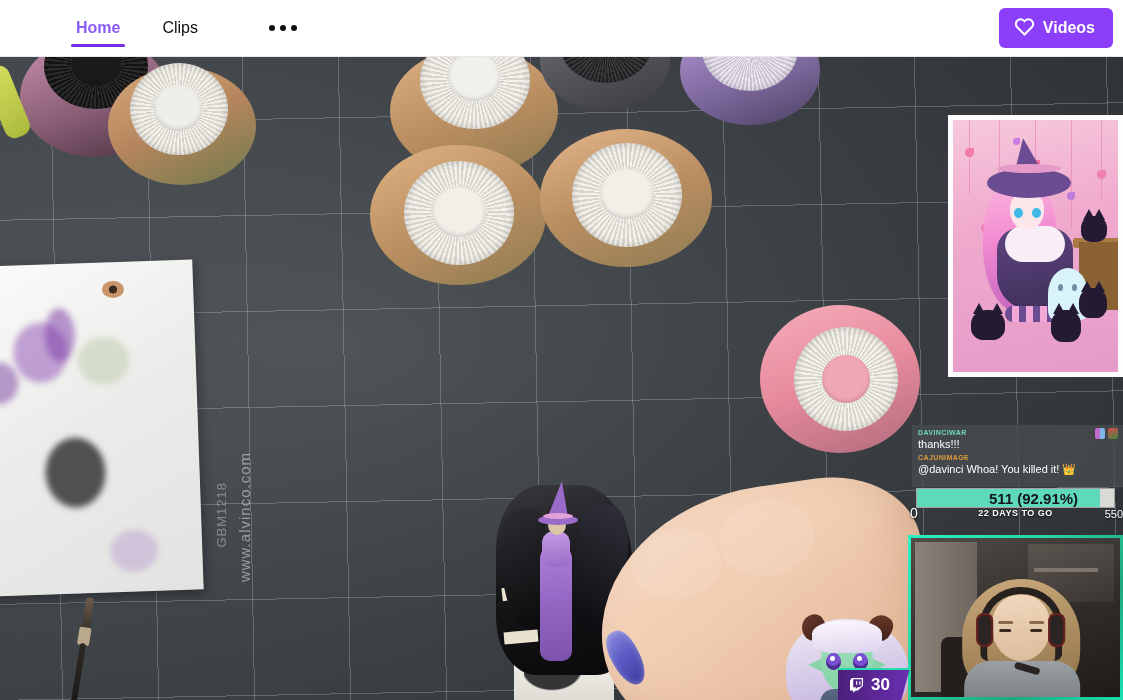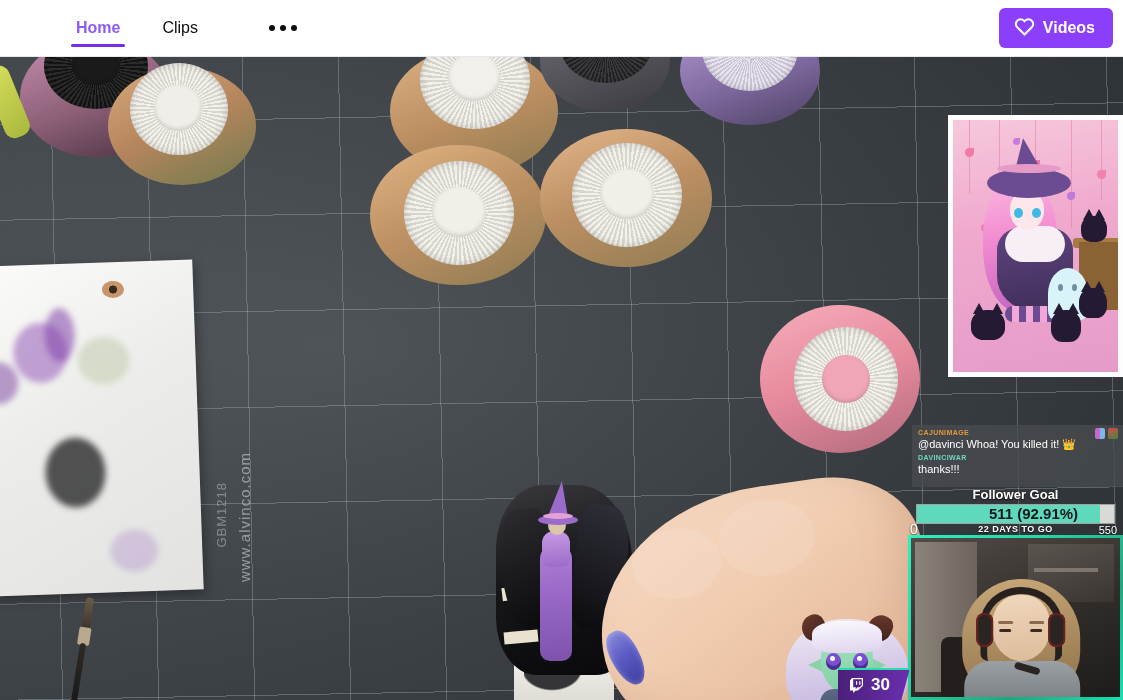--- a/index.html
+++ b/index.html
@@ -203,21 +203,21 @@
   .badge-sq { width: 10px; height: 11px; border-radius: 2px; }
 
   
   .goal { position: absolute; left: 908px; top: 430px; width: 215px; height: 48px; }
   .goal-title { text-align: center; font-size: 13px; font-weight: bold; color: #ffffff; text-shadow: 0 1px 2px rgba(0,0,0,.8); line-height: 1.2; }
   .goal-bar { position: relative; margin: 1px 8px 0 8px; height: 20px; background: #d9dad6; border: 1px solid rgba(0,0,0,.25); }
   .goal-fill { position: absolute; left: 0; top: 0; bottom: 0; background: #5ed9bb; }
   .goal-val { position: absolute; inset: 0; display: flex; align-items: center; justify-content: center; font-size: 15px; font-weight: bold; color: #13161a; margin-left: 36px; }
   .goal-foot { position: relative; height: 14px; }
   .goal-min { position: absolute; left: 2px; top: -3px; font-size: 14px; color: #fff; text-shadow: 0 1px 2px rgba(0,0,0,.8); }
-  .goal-max { position: absolute; right: 6px; top: 0px; font-size: 11px; color: #fff; text-shadow: 0 1px 2px rgba(0,0,0,.8); }
+  .goal-max { position: absolute; right: 0px; top: 0px; font-size: 11px; color: #fff; text-shadow: 0 1px 2px rgba(0,0,0,.8); }
   .goal-days { position: absolute; left: 0; right: 0; top: 0; text-align: center; font-size: 9px; font-weight: bold; letter-spacing: .5px; color: #fff; text-shadow: 0 1px 2px rgba(0,0,0,.8); }
 
   
   .chibi { position: absolute; left: 784px; top: 548px; width: 126px; height: 118px; }
   .ch-hair-back { position: absolute; left: 2px; top: 14px; width: 122px; height: 104px; background: linear-gradient(170deg,#f0ecf6 0%, #d3c7e6 55%, #b9a9d8 100%); border-radius: 48% 48% 42% 42%; }
   .ch-face { position: absolute; left: 37px; top: 26px; width: 52px; height: 62px; background: linear-gradient(175deg,#a6e3c0 0%, #7fcfa3 100%); border-radius: 44% 44% 52% 52%; }
   .ch-fringe { position: absolute; left: 28px; top: 16px; width: 70px; height: 32px; background: linear-gradient(175deg,#fbf9fd,#ded3ee); border-radius: 40% 40% 32% 32%; }
   .ch-eye { position: absolute; width: 15px; height: 17px; border-radius: 50%; background: #7a4fd0; top: 48px; box-shadow: inset 0 -4px 0 #4d2f92; }
   .ch-eye.l { left: 42px; } .ch-eye.r { left: 69px; }
   .ch-eye::after { content:''; position: absolute; left: 4px; top: 3px; width: 5px; height: 5px; border-radius: 50%; background: #fff; }
@@ -468,31 +468,30 @@
     <div class="art-cat" style="left:18px; top:190px; width:34px; height:30px;"></div>
     <div class="art-cat" style="left:98px; top:190px; width:30px; height:32px;"></div>
   </div>
 
   <div class="chat-ov">
     <div class="chat-badges">
       <div class="badge-sq" style="background:linear-gradient(90deg,#c06ad0 50%,#7fb8e8 50%)"></div>
       <div class="badge-sq" style="background:linear-gradient(160deg,#d94a4a,#3f8a3f)"></div>
     </div>
     <div class="chat-line">
+      <span class="chat-user u2">DAVINCIWAR</span>
+      <span class="chat-msg">thanks!!!</span>
+    </div>
+    <div class="chat-line">
       <span class="chat-user u1">CAJUNIMAGE</span>
       <span class="chat-msg">@davinci Whoa! You killed it! 👑</span>
     </div>
-    <div class="chat-line">
-      <span class="chat-user u2">DAVINCIWAR</span>
-      <span class="chat-msg">thanks!!!</span>
-    </div>
   </div>
 
   <div class="goal">
-    <div class="goal-title">Follower Goal</div>
     <div class="goal-bar">
       <div class="goal-fill" id="goalFill" style="width: 92.91%; background: rgb(94, 217, 187);"></div>
       <div class="goal-val">511 (92.91%)</div>
     </div>
     <div class="goal-foot">
       <span class="goal-min">0</span>
       <span class="goal-days">22 DAYS TO GO</span>
       <span class="goal-max">550</span>
     </div>
   </div>

